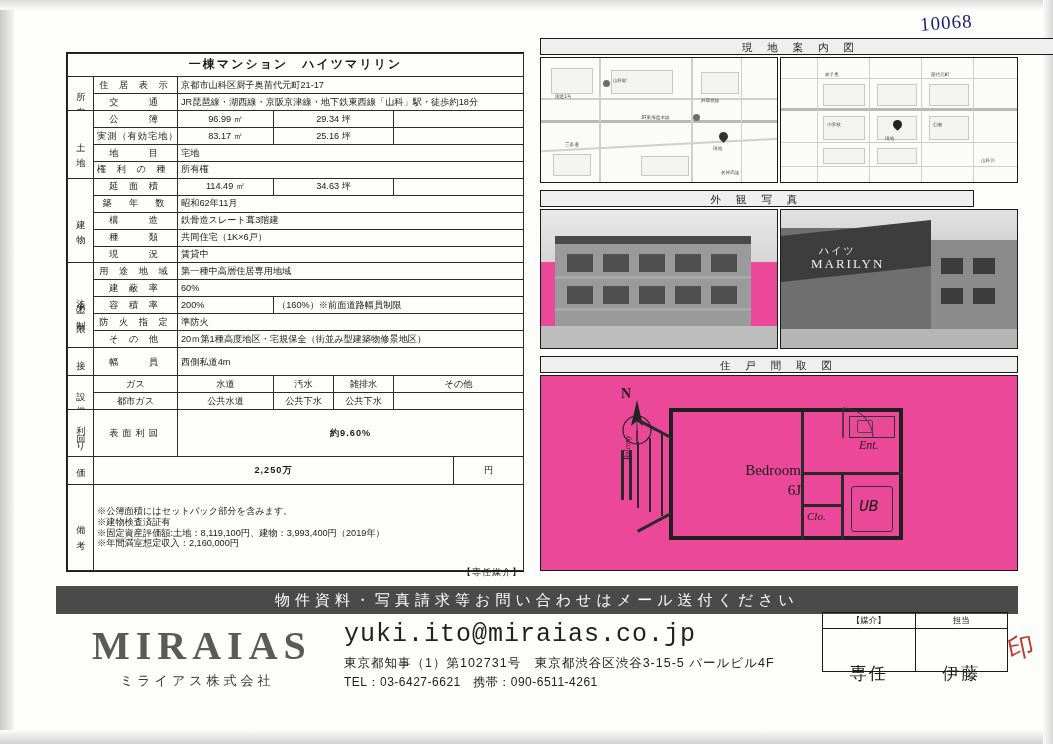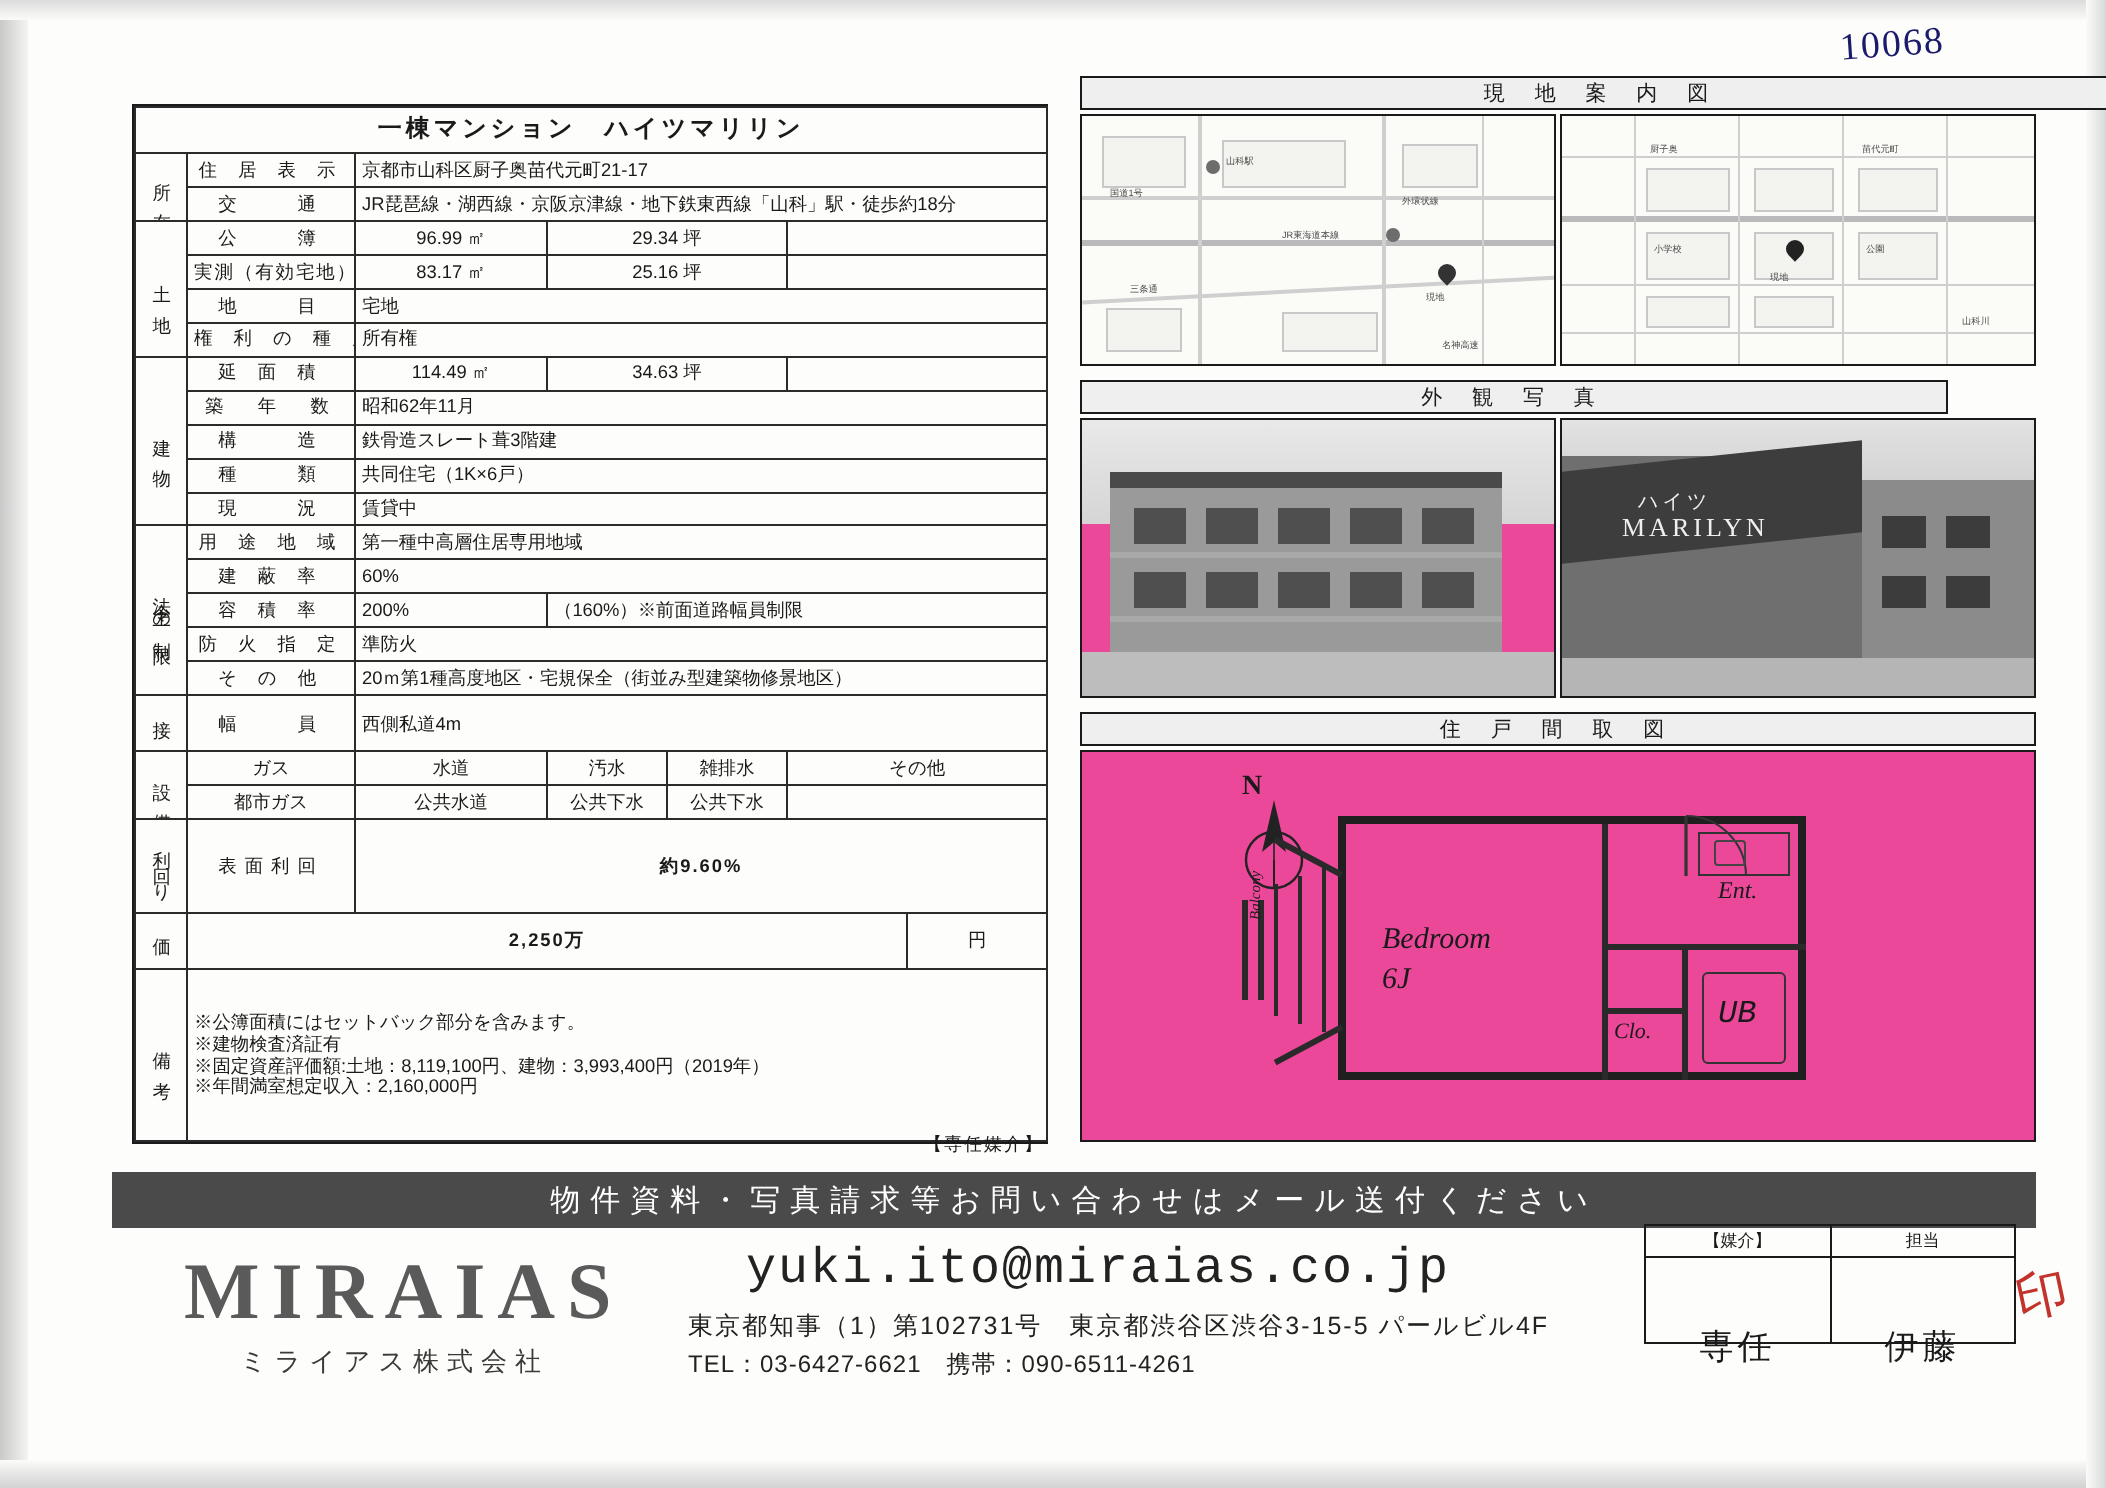--- a/index.html
+++ b/index.html
@@ -103,21 +103,21 @@
   .ph-win{position:absolute;background:#4f4f4f;}
   .ph-dark{position:absolute;background:#5b5b5b;}
   .ph-rail{position:absolute;background:#a8a8a8;}
   .ph-ground{position:absolute;left:0;bottom:0;right:0;height:16%;background:#bdbdbd;}
   .signtext{
     position:absolute;color:#efefef;font-family:"Liberation Serif",serif;
     letter-spacing:2px;font-size:13px;
   }
   .fp-wall{position:absolute;background:#1f1f1f;}
   .fp-thin{position:absolute;background:#2a2a2a;}
-  .fp-room-label{position:absolute;font-family:"Liberation Serif",serif;font-style:italic;text-align:left;}
+  .fp-room-label{position:absolute;font-family:"Liberation Serif",serif;text-align:right;}
   .fp-small{position:absolute;font-family:"Liberation Serif",serif;font-style:italic;font-size:9px;}
   .compass{position:absolute;}
 
   
   .band{
     position:absolute;left:56px;top:586px;width:962px;height:28px;
     background:#4a4a4a;color:#fff;
     font-size:15px;letter-spacing:5px;
     display:flex;align-items:center;justify-content:center;
     font-family:"Liberation Serif",serif;
@@ -129,21 +129,21 @@
     color:#5a5a5a;
     font-weight:700;
   }
   .brand-sub{
     position:absolute;left:120px;top:672px;
     font-size:13px;letter-spacing:4px;color:#3a3a3a;
   }
   .mail{
     position:absolute;left:344px;top:620px;
     font-family:"Liberation Mono", monospace;
-    font-size:25px;letter-spacing:1px;color:#222;margin-left:29px;
+    font-size:25px;letter-spacing:1px;color:#222;
   }
   .addr{
     position:absolute;left:344px;top:655px;font-size:12.5px;letter-spacing:1px;color:#222;
   }
   .tel{
     position:absolute;left:344px;top:674px;font-size:12px;letter-spacing:0.5px;color:#222;
   }
   .stampbox{
     position:absolute;left:822px;top:612px;width:186px;height:60px;
     border:1.2px solid #1a1a1a;box-sizing:border-box;

